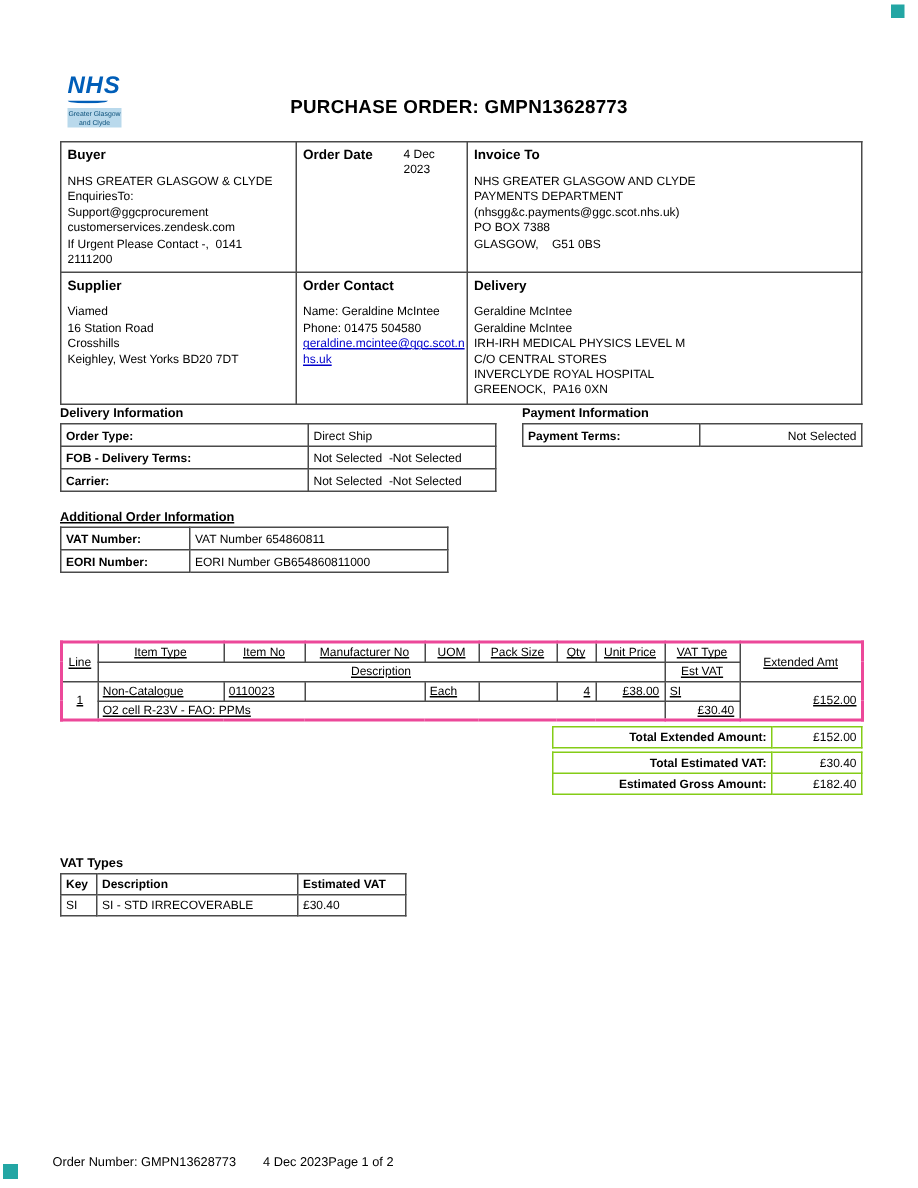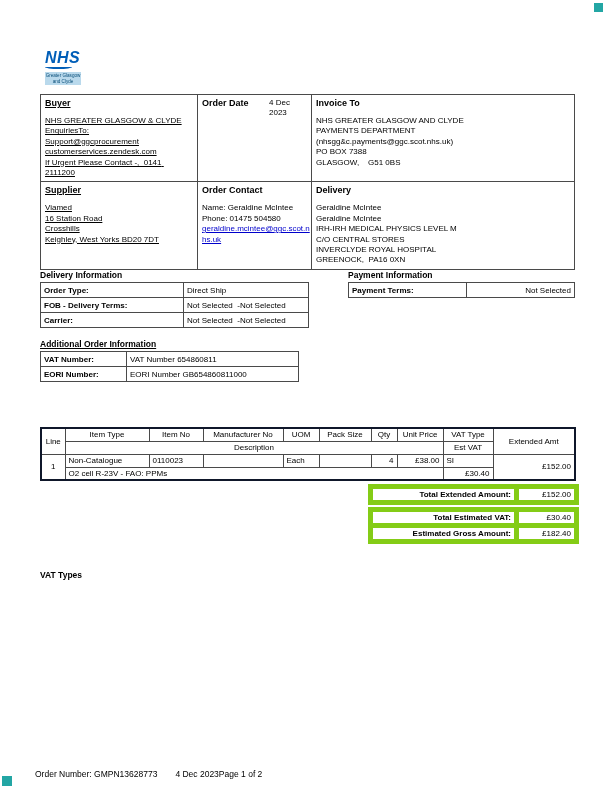--- a/index.html
+++ b/index.html
@@ -20,63 +20,63 @@
   .nhs-text { color:#005EB8; font-weight:bold; font-style:italic; font-size:16px; letter-spacing:.5px; line-height:1; }
   .nhs-swoosh { width:27px; height:4px; border-bottom:2px solid #005EB8; border-radius:0 0 50% 50%; margin-top:-1px; }
   .nhs-org { margin-top:3px; width:36px; background:#b9d9ec; color:#0a4f79; font-size:4.6px; line-height:1.2; text-align:center; padding:1px 0; }
 
   .doc-title { position:absolute; top:64px; left:0; right:0; text-align:center; font-weight:bold; font-size:12.5px; letter-spacing:.2px; }
 
   
   table { border-collapse:collapse; table-layout:fixed; }
   .party { position:absolute; top:94px; left:40px; width:534px; font-size:8px; }
   .party td { border:1px solid #4a4a4a; vertical-align:top; padding:3px 4px; }
-  .party .c1 { width:157px;text-decoration:underline; } .party .c2 { width:114px; } .party .c3 { width:263px; }
+  .party .c1 { width:157px; } .party .c2 { width:114px; } .party .c3 { width:263px; }
   .party tr.r1 td { height:86px; } .party tr.r2 td { height:88px; }
   .box-label { font-weight:bold; font-size:9px; margin-bottom:8px; }
   .addr-line { line-height:1.3; }
   .pre { white-space:pre-wrap; }
   .od-flex { display:flex; justify-content:space-between; }
   .od-value { width:38px; line-height:1.25; }
   a.mail { color:#0000CC; text-decoration:underline; word-break:break-all; display:inline-block; width:112px; line-height:1.3; }
 
   
   .section-title { font-weight:bold; font-size:8.5px; margin-bottom:2px; }
   .section-title.underlined { text-decoration:underline; }
   .kv { font-size:8px; }
   .kv td { border:1px solid #4a4a4a; padding:1px 3px; height:15px; vertical-align:middle; }
   .kv .k { font-weight:bold; }
   .kv .right { text-align:right; }
 
   #delivery-info { position:absolute; top:270px; left:40px; }
   #delivery-info table { width:268px; }
-  #delivery-info .k { width:143px; } #delivery-info .v { width:125px; }
+  #delivery-info .k { width:165px; } #delivery-info .v { width:125px; }
 
   #payment-info { position:absolute; top:270px; left:348px; }
   #payment-info table { width:226px; }
   #payment-info .k { width:118px; } #payment-info .v { width:108px; }
 
   #addl-info { position:absolute; top:339px; left:40px; }
   #addl-info table { width:258px; }
   #addl-info .k { width:86px; } #addl-info .v { width:172px; }
 
   
   #line-items { position:absolute; top:427px; left:40px; }
-  #line-items table { width:534px; font-size:8px; border:2px solid #0f172a; }
+  #line-items table { width:534px; font-size:8px; border:2px solid #ec4899;text-decoration:underline; }
   #line-items th, #line-items td { border:1px solid #4a4a4a; padding:1px 3px; height:13px; font-weight:normal; }
   #line-items th { text-align:center; }
   .w-line{width:24px;} .w-itemtype{width:84px;} .w-itemno{width:54px;} .w-mfr{width:80px;}
   .w-uom{width:36px;} .w-pack{width:52px;} .w-qty{width:26px;} .w-price{width:46px;}
   .w-vat{width:50px;} .w-ext{width:82px;}
   .ta-l{text-align:left;} .ta-r{text-align:right;} .ta-c{text-align:center;}
 
   
   #totals { position:absolute; top:484px; left:368px; width:206px; font-size:8px; }
   #totals table { width:206px; }
-  #totals td { border:5px solid #84cc16; padding:1px 3px; height:14px; }
+  #totals td { border:1px solid #84cc16; padding:1px 3px; height:14px; }
   #totals .tl { font-weight:bold; text-align:right; width:146px; }
   #totals .tv { text-align:right; width:60px; }
   #totals .gap { margin-top:2px; }
 
   
   #vat-types { position:absolute; top:570px; left:40px; }
   #vat-types table { width:230px; font-size:8px; }
   #vat-types th, #vat-types td { border:1px solid #4a4a4a; padding:1px 3px; height:14px; text-align:left; }
   #vat-types th { font-weight:bold; }
   .w-key{width:24px;} .w-desc{width:134px;} .w-estvat{width:72px;}
@@ -92,20 +92,21 @@
 
   <div class="corner-tr"></div>
   <div class="corner-bl"></div>
 
   <div class="logo">
     <div class="nhs-text">NHS</div>
     <div class="nhs-swoosh"></div>
     <div class="nhs-org">Greater Glasgow and Clyde</div>
   </div>
 
+  <div class="doc-title">PURCHASE ORDER: GMPN13628773</div>
 
   <table class="party">
     <tbody>
         <tr class="r1">
       <td class="c1">
         <div class="box-label">Buyer</div>
         <div class="addr-line">NHS GREATER GLASGOW &amp; CLYDE</div>
         <div class="addr-line">EnquiriesTo:</div>
         <div class="addr-line">Support@ggcprocurement</div>
         <div class="addr-line">customerservices.zendesk.com</div>
@@ -258,20 +259,34 @@
       <tr>
         <td class="tl">Estimated Gross Amount:</td>
         <td class="tv">£182.40</td>
       </tr>
     </tbody>
       </table>
   </div>
 
   <div id="vat-types">
     <div class="section-title">VAT Types</div>
+    <table>
+      <tbody>
+          <tr>
+        <th class="w-key">Key</th>
+        <th class="w-desc">Description</th>
+        <th class="w-estvat">Estimated VAT</th>
+      </tr>
+      <tr>
+        <td>SI</td>
+        <td>SI - STD IRRECOVERABLE</td>
+        <td class="ta-r">£30.40</td>
+      </tr>
+    </tbody>
+      </table>
   </div>
 
   <div class="footer">
     <div class="left">
       <span>Order Number: GMPN13628773</span>
       <span>4 Dec 2023</span>
     </div>
     <span>Page 1 of 2</span>
   </div>
 

